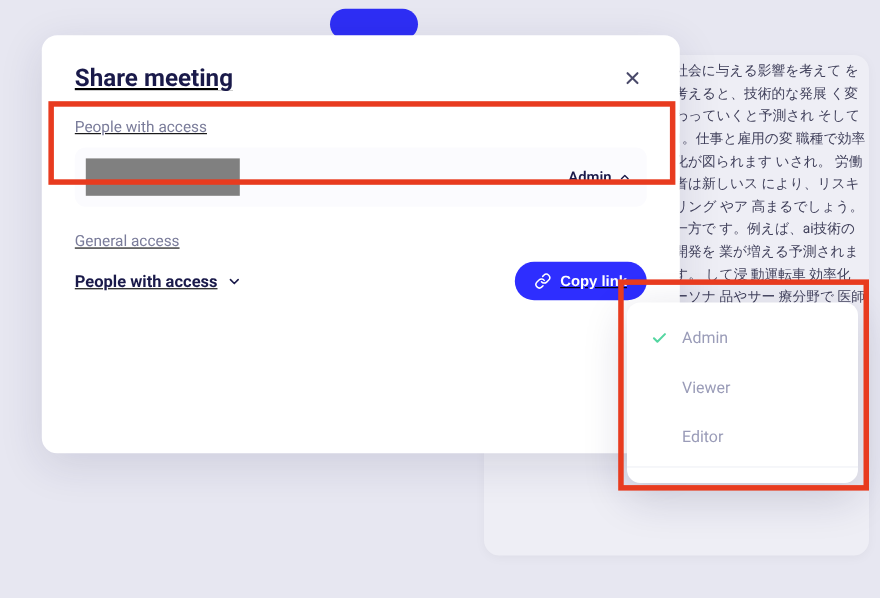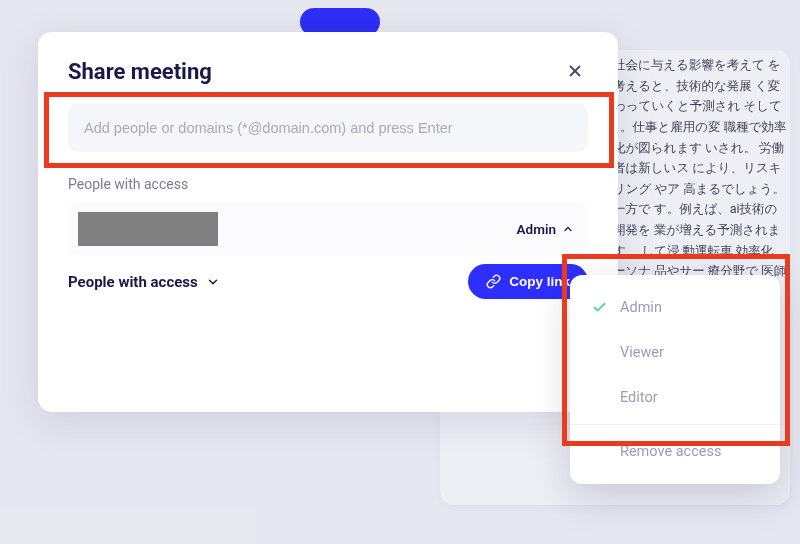--- a/index.html
+++ b/index.html
@@ -9,20 +9,21 @@
   .bg-pill { position: absolute; top: 8px; left: 300px; width: 80px; height: 28px; background: #3030ff; border-radius: 14px; }
   .overlay { position: absolute; inset: 0; background: rgba(20,20,50,0.05); }
   .modal {
     position: absolute;
     left: 38px; top: 32px;
     width: 580px; height: 380px;
     background: #fff;
     border-radius: 14px;
     box-shadow: 0 10px 40px rgba(30,30,80,0.12);
     padding: 26px 30px;
+    text-decoration: underline;
   }
   .modal-header { display: flex; justify-content: space-between; align-items: center; margin-bottom: 20px; }
   .modal-title { font-size: 22px; font-weight: 700; color: #1a1a4a; }
   .close-btn { width: 26px; height: 26px; display: flex; align-items: center; justify-content: center; cursor: pointer; color: #4a4a6a; }
   .close-btn svg { width: 18px; height: 18px; }
   .input-wrap { position: relative; }
   .add-input {
     width: 100%; height: 48px;
     background: #f5f6fa;
     border: none; border-radius: 10px;
@@ -92,38 +93,36 @@
   <div class="modal-header">
     <div class="modal-title">Share meeting</div>
     <div class="close-btn">
       <svg viewBox="0 0 24 24" fill="none" stroke="currentColor" stroke-width="2.5" stroke-linecap="round">
           <line x1="18" y1="6" x2="6" y2="18"></line>
           <line x1="6" y1="6" x2="18" y2="18"></line>
         </svg>
     </div>
   </div>
 
-  <div class="input-wrap">
-    <input class="add-input" placeholder="Add people or domains (*@domain.com) and press Enter" style="">
-  </div>
 
   <div class="section-label">People with access</div>
 
   <div class="person-row">
     <div class="person-left">
       <div class="avatar"></div>
     </div>
     <div class="role-toggle">
       <span>Admin</span>
       <svg viewBox="0 0 24 24" fill="none" stroke="currentColor" stroke-width="2.5" stroke-linecap="round" stroke-linejoin="round">
           <polyline points="18 15 12 9 6 15"></polyline>
         </svg>
     </div>
   </div>
 
+  <div class="section-label">General access</div>
 
   <div class="general-row">
     <div>
       <div class="people-access">
         <span>People with access</span>
         <svg viewBox="0 0 24 24" fill="none" stroke="currentColor" stroke-width="2.5" stroke-linecap="round" stroke-linejoin="round">
             <polyline points="6 9 12 15 18 9"></polyline>
           </svg>
       </div>
     </div>
@@ -148,20 +147,16 @@
   </div>
   <div class="dd-item">
     <span class="spacer"></span>
     <span>Viewer</span>
   </div>
   <div class="dd-item">
     <span class="spacer"></span>
     <span>Editor</span>
   </div>
   <div class="dd-sep"></div>
-  <div class="dd-item">
-    <span class="spacer"></span>
-    <span>Remove access</span>
-  </div>
 </div>
 
 <div class="anno anno1"></div>
 <div class="anno anno2"></div>
 
 </body></html>

